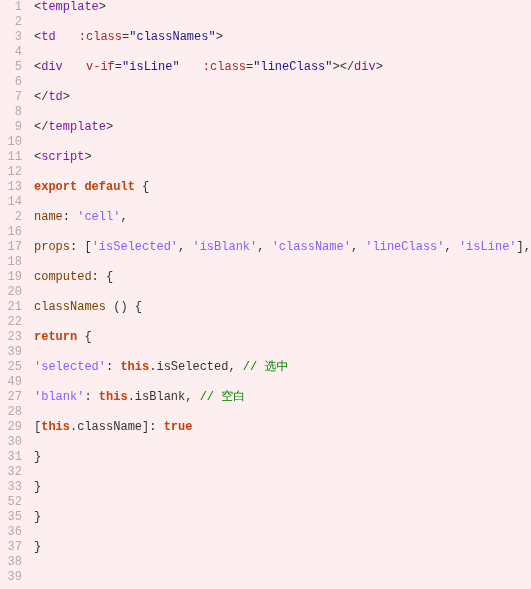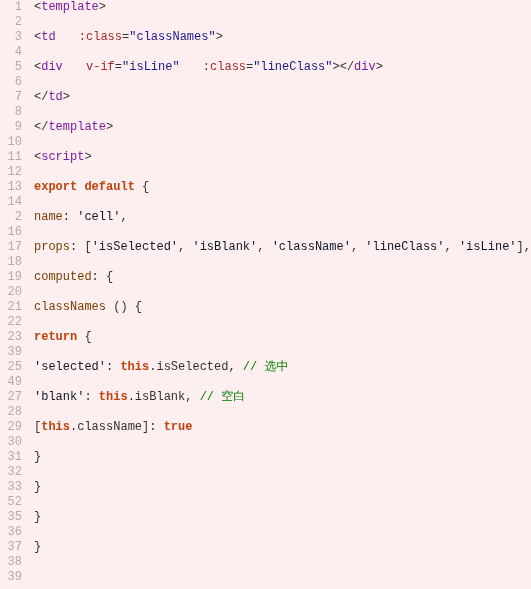--- a/index.html
+++ b/index.html
@@ -30,21 +30,21 @@
 }
 .code .line {
   height: 15px;
   white-space: pre;
   color: #333;
 }
 .tag { color: #7a1aa0; margin-top: 8px; }
 .attr-name { color: #a52a2a; margin-left: 16px; }
 .attr-value { color: #1a1a8a; }
 .keyword { color: #c2410c; font-weight: bold; }
-.string { color: #0f172a; text-align: right; }
+.string { color: #8b5cf6; text-align: right; }
 .comment { color: #008000; }
 .punc { color: #333; }
 .prop { color: #7a3e00; margin-top: 27px; }
 .cursor {
   display: inline-block;
   width: 1px;
   height: 13px;
   background: #000;
   vertical-align: middle;
   position: relative;

